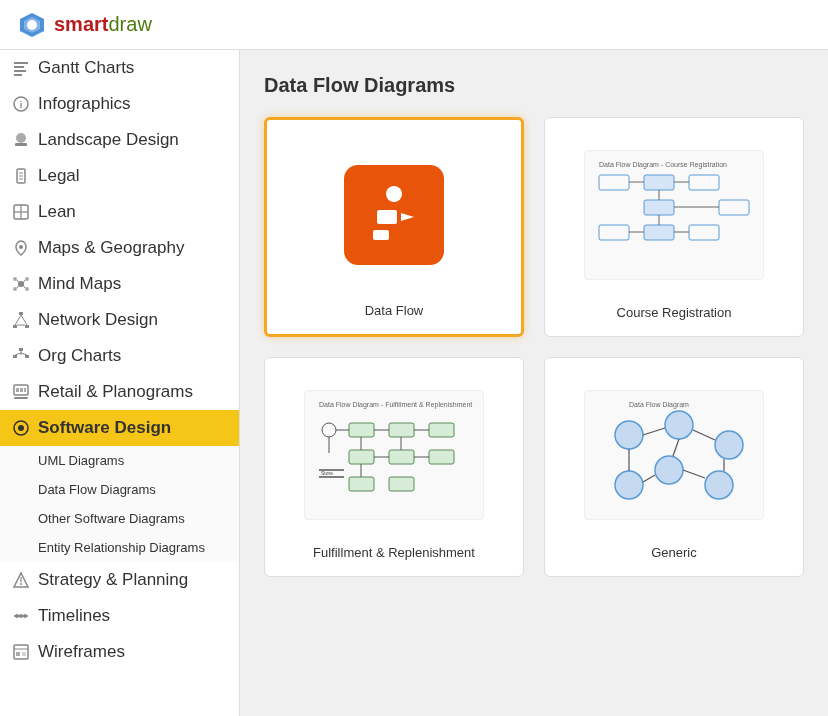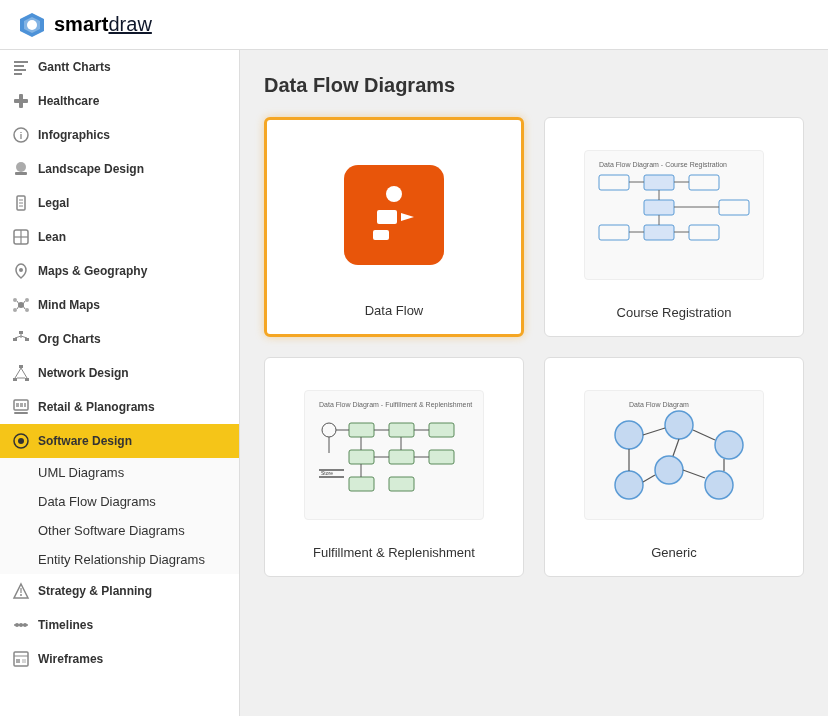--- a/index.html
+++ b/index.html
@@ -30,26 +30,25 @@
     .logo-icon {
       width: 32px;
       height: 32px;
     }
     .logo-text {
       font-size: 20px;
       color: #333;
     }
     .logo-text span.smart {
       font-weight: bold;
-      color: #000000;
+      color: #b91c1c;
     }
     .logo-text span.draw {
       font-weight: normal;
-      color: #0f172a;
-      text-decoration: underline;
+      color: #4d7c0f;
     }
     .main-container {
       display: flex;
       flex: 1;
       overflow: hidden;
     }
     .sidebar {
       width: 240px;
       background: #fff;
       border-right: 1px solid #ddd;
@@ -67,22 +66,21 @@
     .sidebar-item.active {
       background: #f5c518;
       font-weight: bold;
     }
     .sidebar-item .item-icon {
       width: 18px;
       height: 18px;
       flex-shrink: 0;
     }
     .sidebar-item .item-label {
-      font-size: 12px;
-      font-weight: bold;
+      font-size: 17px;
     }
     .sidebar-sub {
       background: #fafafa;
     }
     .sidebar-sub-item {
       display: flex;
       align-items: flex-start;
       padding: 7px 12px 7px 38px;
       cursor: pointer;
       color: #333;
@@ -185,27 +183,20 @@
     <div class="sidebar-item">
       <svg class="item-icon" viewBox="0 0 18 18">
           <rect x="2" y="3" width="14" height="2" fill="#888"></rect>
           <rect x="2" y="7" width="10" height="2" fill="#888"></rect>
           <rect x="2" y="11" width="12" height="2" fill="#888"></rect>
           <rect x="2" y="15" width="8" height="2" fill="#888"></rect>
         </svg>
       <span class="item-label">Gantt Charts</span>
     </div>
 
-    <div class="sidebar-item">
-      <svg class="item-icon" viewBox="0 0 18 18">
-          <rect x="7" y="2" width="4" height="14" rx="1" fill="#888"></rect>
-          <rect x="2" y="7" width="14" height="4" rx="1" fill="#888"></rect>
-        </svg>
-      <span class="item-label">Healthcare</span>
-    </div>
 
     <div class="sidebar-item">
       <svg class="item-icon" viewBox="0 0 18 18">
           <circle cx="9" cy="9" r="7" fill="none" stroke="#888" stroke-width="1.5"></circle>
           <text x="9" y="13" text-anchor="middle" font-size="9" fill="#888" font-weight="bold">i</text>
         </svg>
       <span class="item-label">Infographics</span>
     </div>
 
     <div class="sidebar-item">
@@ -254,39 +245,39 @@
           <line x1="5" y1="13" x2="7" y2="10" stroke="#888" stroke-width="1"></line>
           <circle cx="15" cy="14" r="2" fill="#aaa"></circle>
           <line x1="13" y1="13" x2="11" y2="10" stroke="#888" stroke-width="1"></line>
         </svg>
       <span class="item-label">Mind Maps</span>
     </div>
 
     <div class="sidebar-item">
       <svg class="item-icon" viewBox="0 0 18 18">
           <rect x="7" y="1" width="4" height="3" fill="#888"></rect>
+          <rect x="1" y="14" width="4" height="3" fill="#888"></rect>
+          <rect x="13" y="14" width="4" height="3" fill="#888"></rect>
+          <line x1="9" y1="4" x2="3" y2="14" stroke="#888" stroke-width="1"></line>
+          <line x1="9" y1="4" x2="15" y2="14" stroke="#888" stroke-width="1"></line>
+          <line x1="5" y1="14" x2="13" y2="14" stroke="#888" stroke-width="1"></line>
+        </svg>
+      <span class="item-label">Network Design</span>
+    </div>
+
+    <div class="sidebar-item">
+      <svg class="item-icon" viewBox="0 0 18 18">
+          <rect x="7" y="1" width="4" height="3" fill="#888"></rect>
           <rect x="1" y="8" width="4" height="3" fill="#888"></rect>
           <rect x="13" y="8" width="4" height="3" fill="#888"></rect>
           <line x1="9" y1="4" x2="9" y2="8" stroke="#888" stroke-width="1"></line>
           <line x1="9" y1="6" x2="3" y2="8" stroke="#888" stroke-width="1"></line>
           <line x1="9" y1="6" x2="15" y2="8" stroke="#888" stroke-width="1"></line>
         </svg>
       <span class="item-label">Org Charts</span>
-    </div>
-
-    <div class="sidebar-item">
-      <svg class="item-icon" viewBox="0 0 18 18">
-          <rect x="7" y="1" width="4" height="3" fill="#888"></rect>
-          <rect x="1" y="14" width="4" height="3" fill="#888"></rect>
-          <rect x="13" y="14" width="4" height="3" fill="#888"></rect>
-          <line x1="9" y1="4" x2="3" y2="14" stroke="#888" stroke-width="1"></line>
-          <line x1="9" y1="4" x2="15" y2="14" stroke="#888" stroke-width="1"></line>
-          <line x1="5" y1="14" x2="13" y2="14" stroke="#888" stroke-width="1"></line>
-        </svg>
-      <span class="item-label">Network Design</span>
     </div>
 
     <div class="sidebar-item">
       <svg class="item-icon" viewBox="0 0 18 18">
           <rect x="2" y="2" width="14" height="10" rx="1" fill="none" stroke="#888" stroke-width="1.5"></rect>
           <rect x="4" y="5" width="3" height="4" fill="#aaa"></rect>
           <rect x="8" y="5" width="3" height="4" fill="#aaa"></rect>
           <rect x="12" y="5" width="2" height="4" fill="#aaa"></rect>
           <rect x="2" y="14" width="14" height="2" rx="1" fill="#888"></rect>
         </svg>

